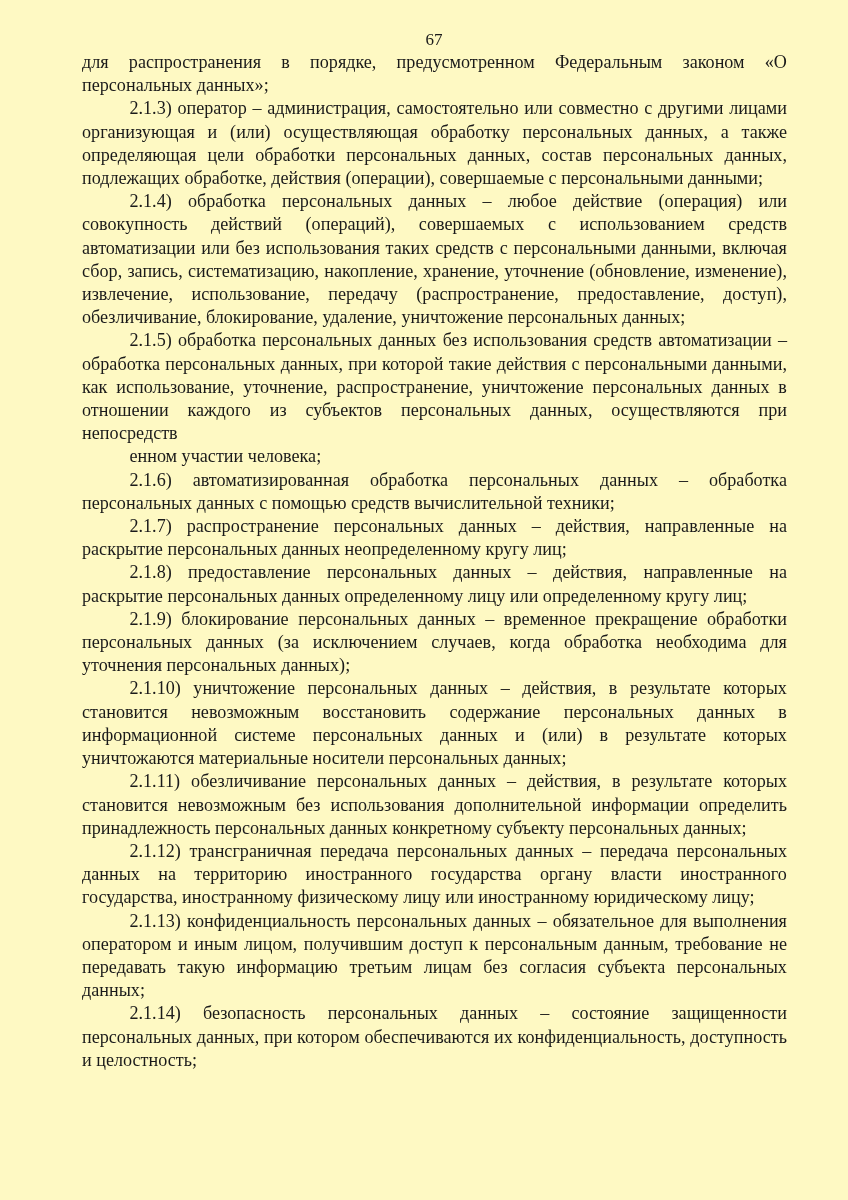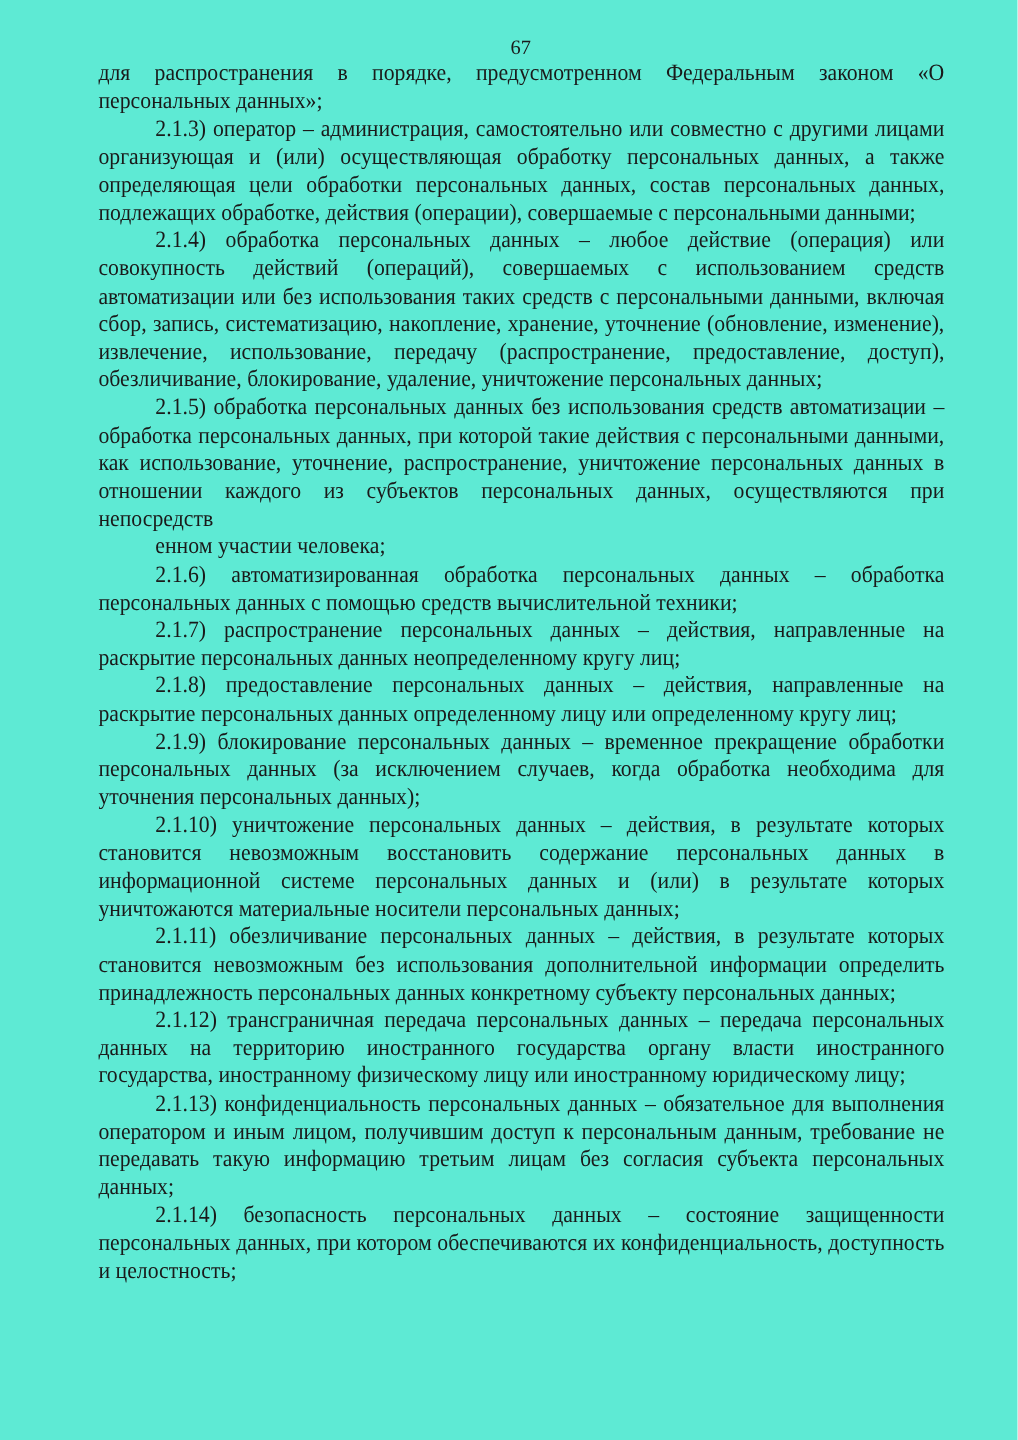--- a/index.html
+++ b/index.html
@@ -1,19 +1,19 @@
 <!DOCTYPE html>
 <html><head>
 <meta charset="utf-8">
 <style>
   html, body { margin: 0; padding: 0; background: #ffffff; }
   body { width: 848px; height: 1200px; position: relative; overflow: hidden; }
   .page {
     position: absolute; left: 0; top: 0; width: 848px; height: 1200px;
-    background: #5eead4; color: #1a1a1a;
+    background: #fef9c3; color: #1a1a1a;
     font-family: "Liberation Serif", "DejaVu Serif", serif;
   }
   .page-number {
     position: absolute; top: 30px; left: 0; width: 868px;
     text-align: center; font-size: 17px; line-height: 20px;
   }
   .body-text {
     position: absolute; left: 82px; top: 50px; width: 705px;
     font-size: 19.5px; line-height: 23.2px;
     text-align: justify;

